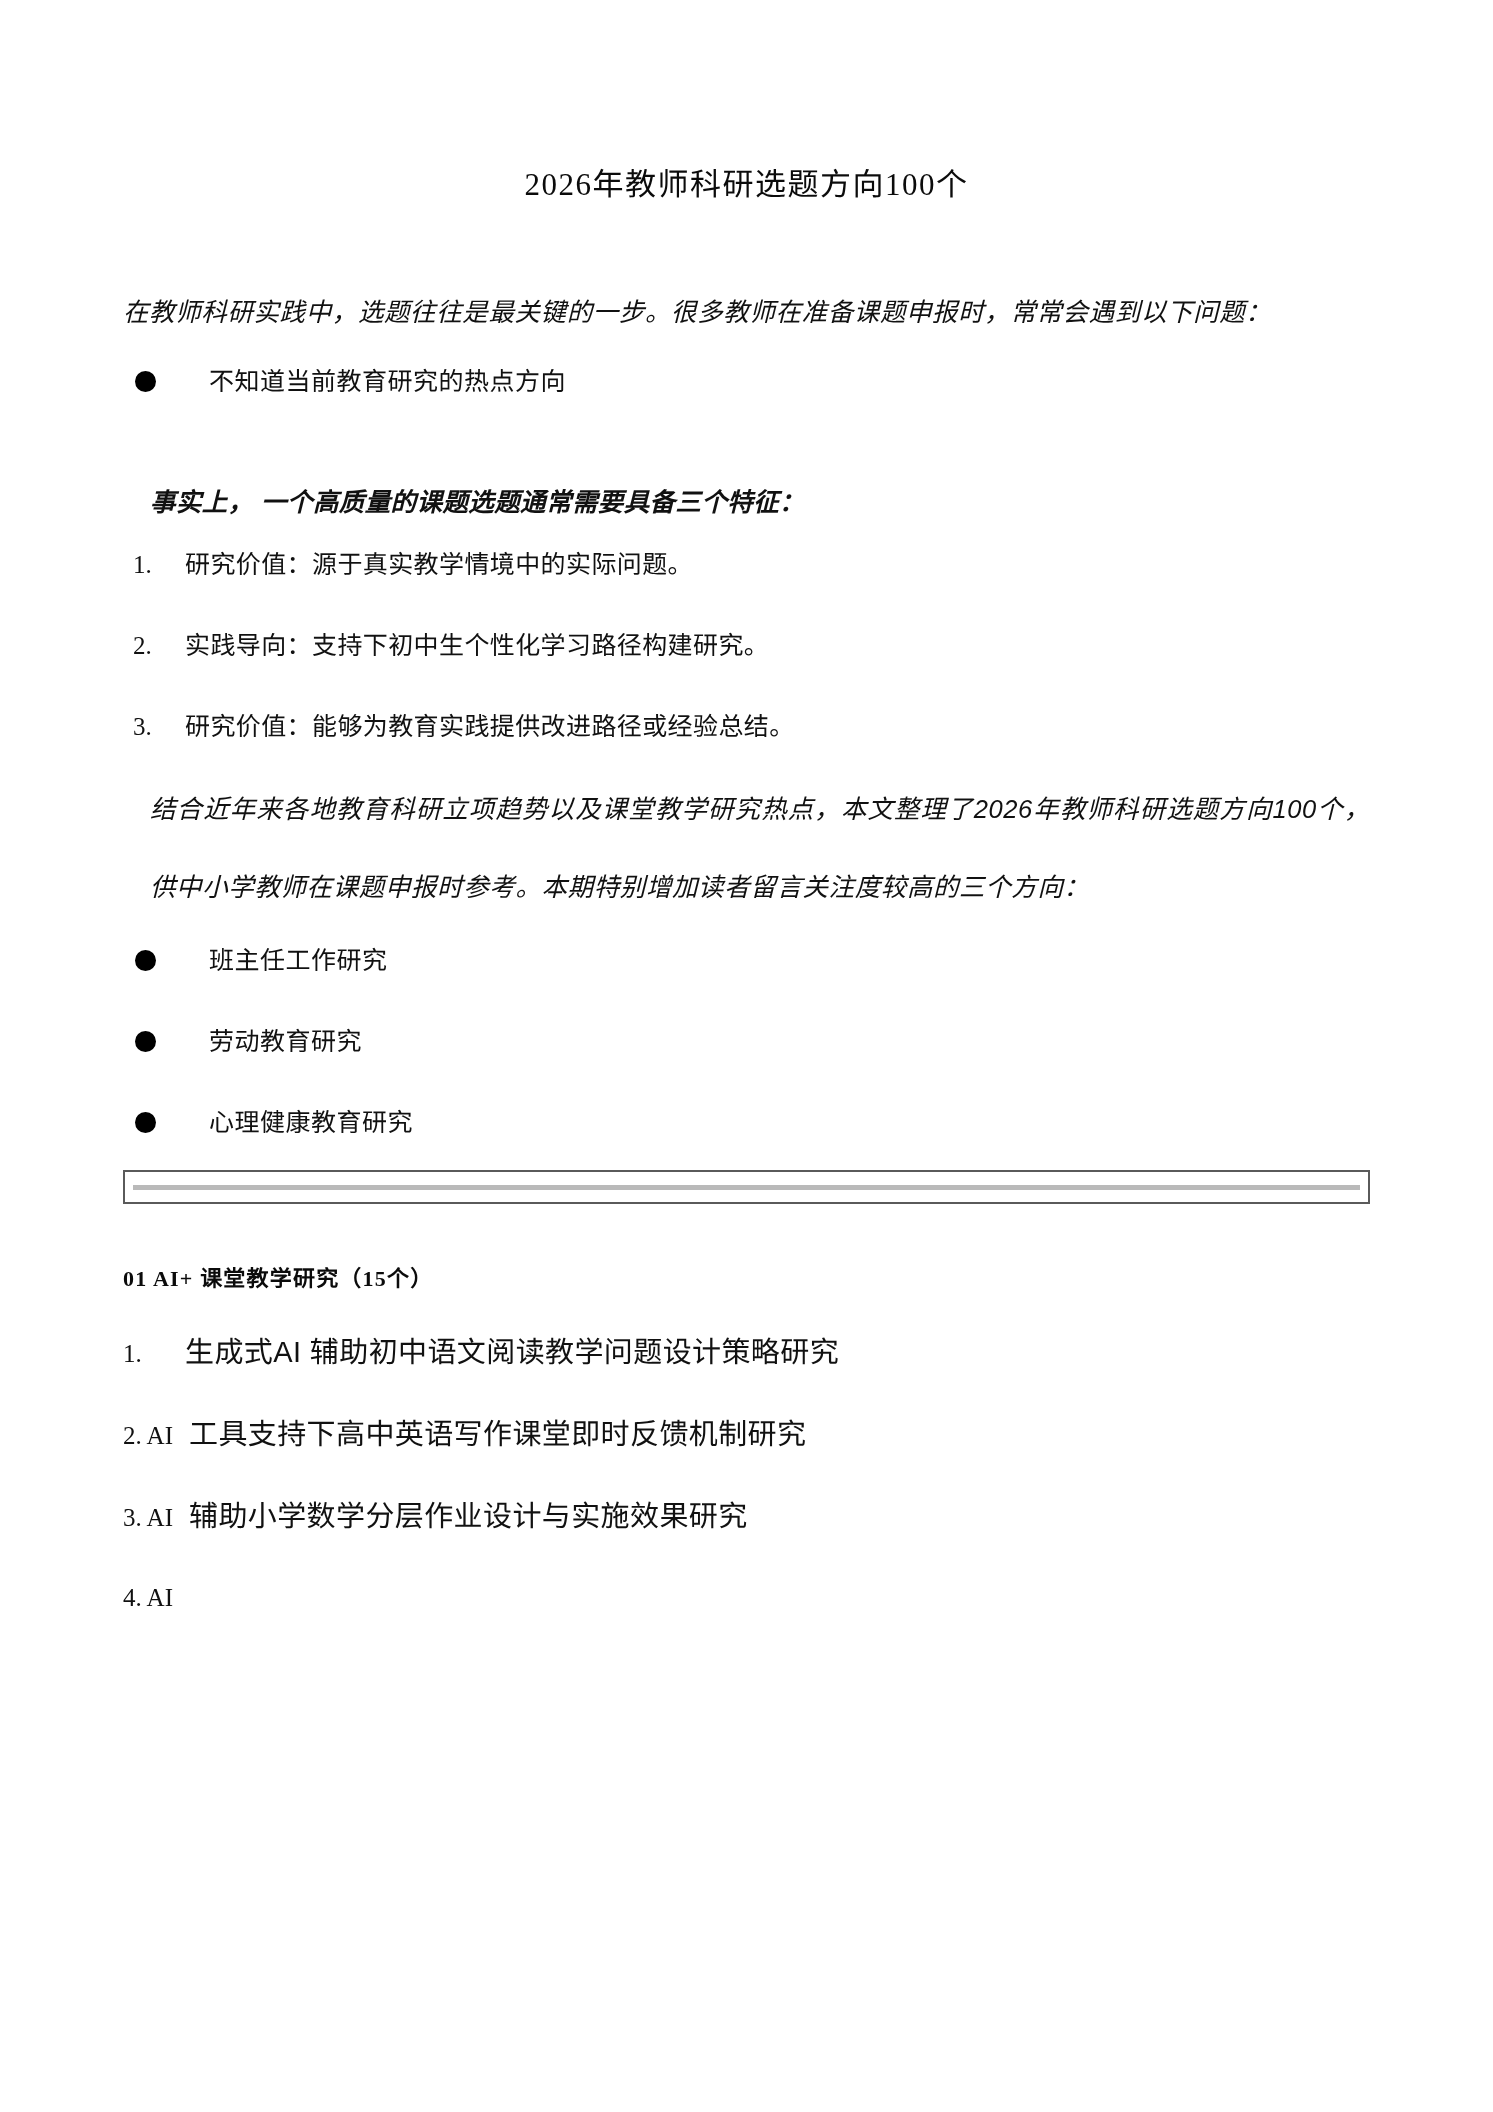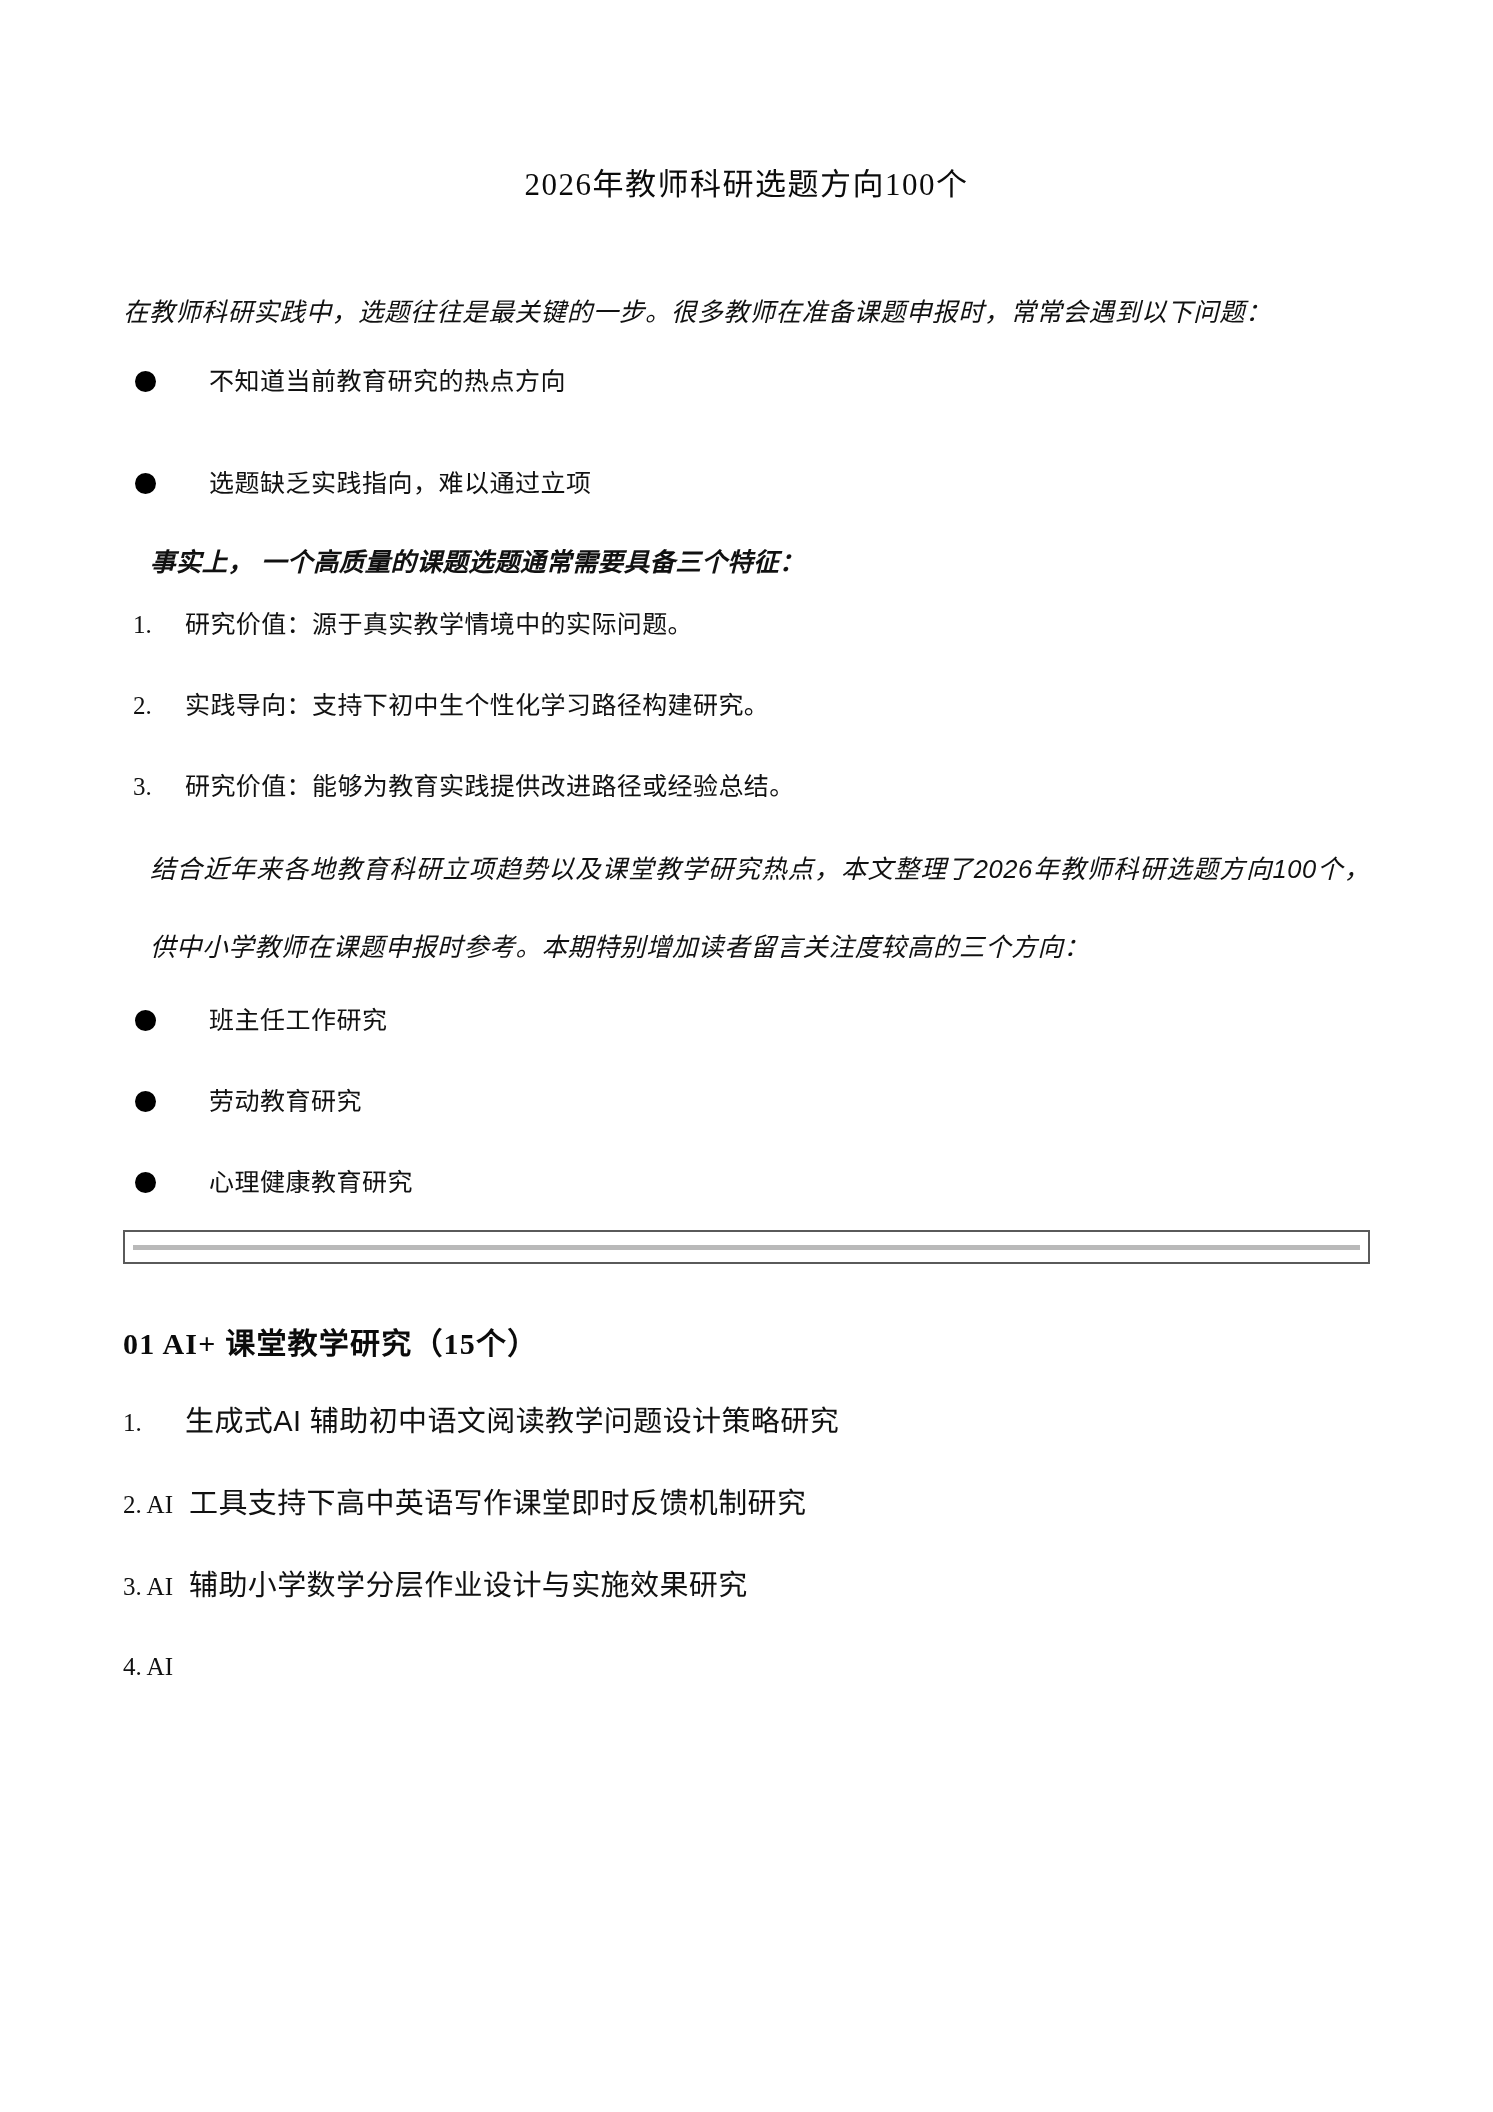--- a/index.html
+++ b/index.html
@@ -150,21 +150,21 @@
     height: 5px;
     background: #b9b9b9;
     width: 100%;
     margin: 0 8px;
   }
 
   
   .section-heading {
     font-family: "Liberation Serif", "DejaVu Serif", serif;
     font-weight: 700;
-    font-size: 30px;
+    font-size: 22px;
     letter-spacing: 1.2px;
     color: #0b0b0b;
     margin: 0;
     padding-top: 62px;
     line-height: 1.2;
   }
 
   
   .topic-list {
     list-style: none;
@@ -206,26 +206,20 @@
 
     <ul class="bullet-list">
       <li class="bullet-item">
         <span class="bullet-marker">
             <span class="bullet-dot"></span>
           </span>
         <span class="bullet-text">不知道当前教育研究的热点方向</span>
       </li>
       <li class="bullet-gap"></li>
       <li class="bullet-gap"></li>
-      <li class="bullet-item">
-        <span class="bullet-marker">
-            <span class="bullet-dot"></span>
-          </span>
-        <span class="bullet-text">选题缺乏实践指向，难以通过立项</span>
-      </li>
     </ul>
 
     <p class="para bold para-indent" style="line-height:66px;margin-top:16px;">事实上， 一个高质量的课题选题通常需要具备三个特征：</p>
 
     <ol class="num-list">
       <li class="num-item">
         <span class="num-marker">1.</span>
         <span class="num-text">研究价值：源于真实教学情境中的实际问题。</span>
       </li>
       <li class="num-gap"></li>

